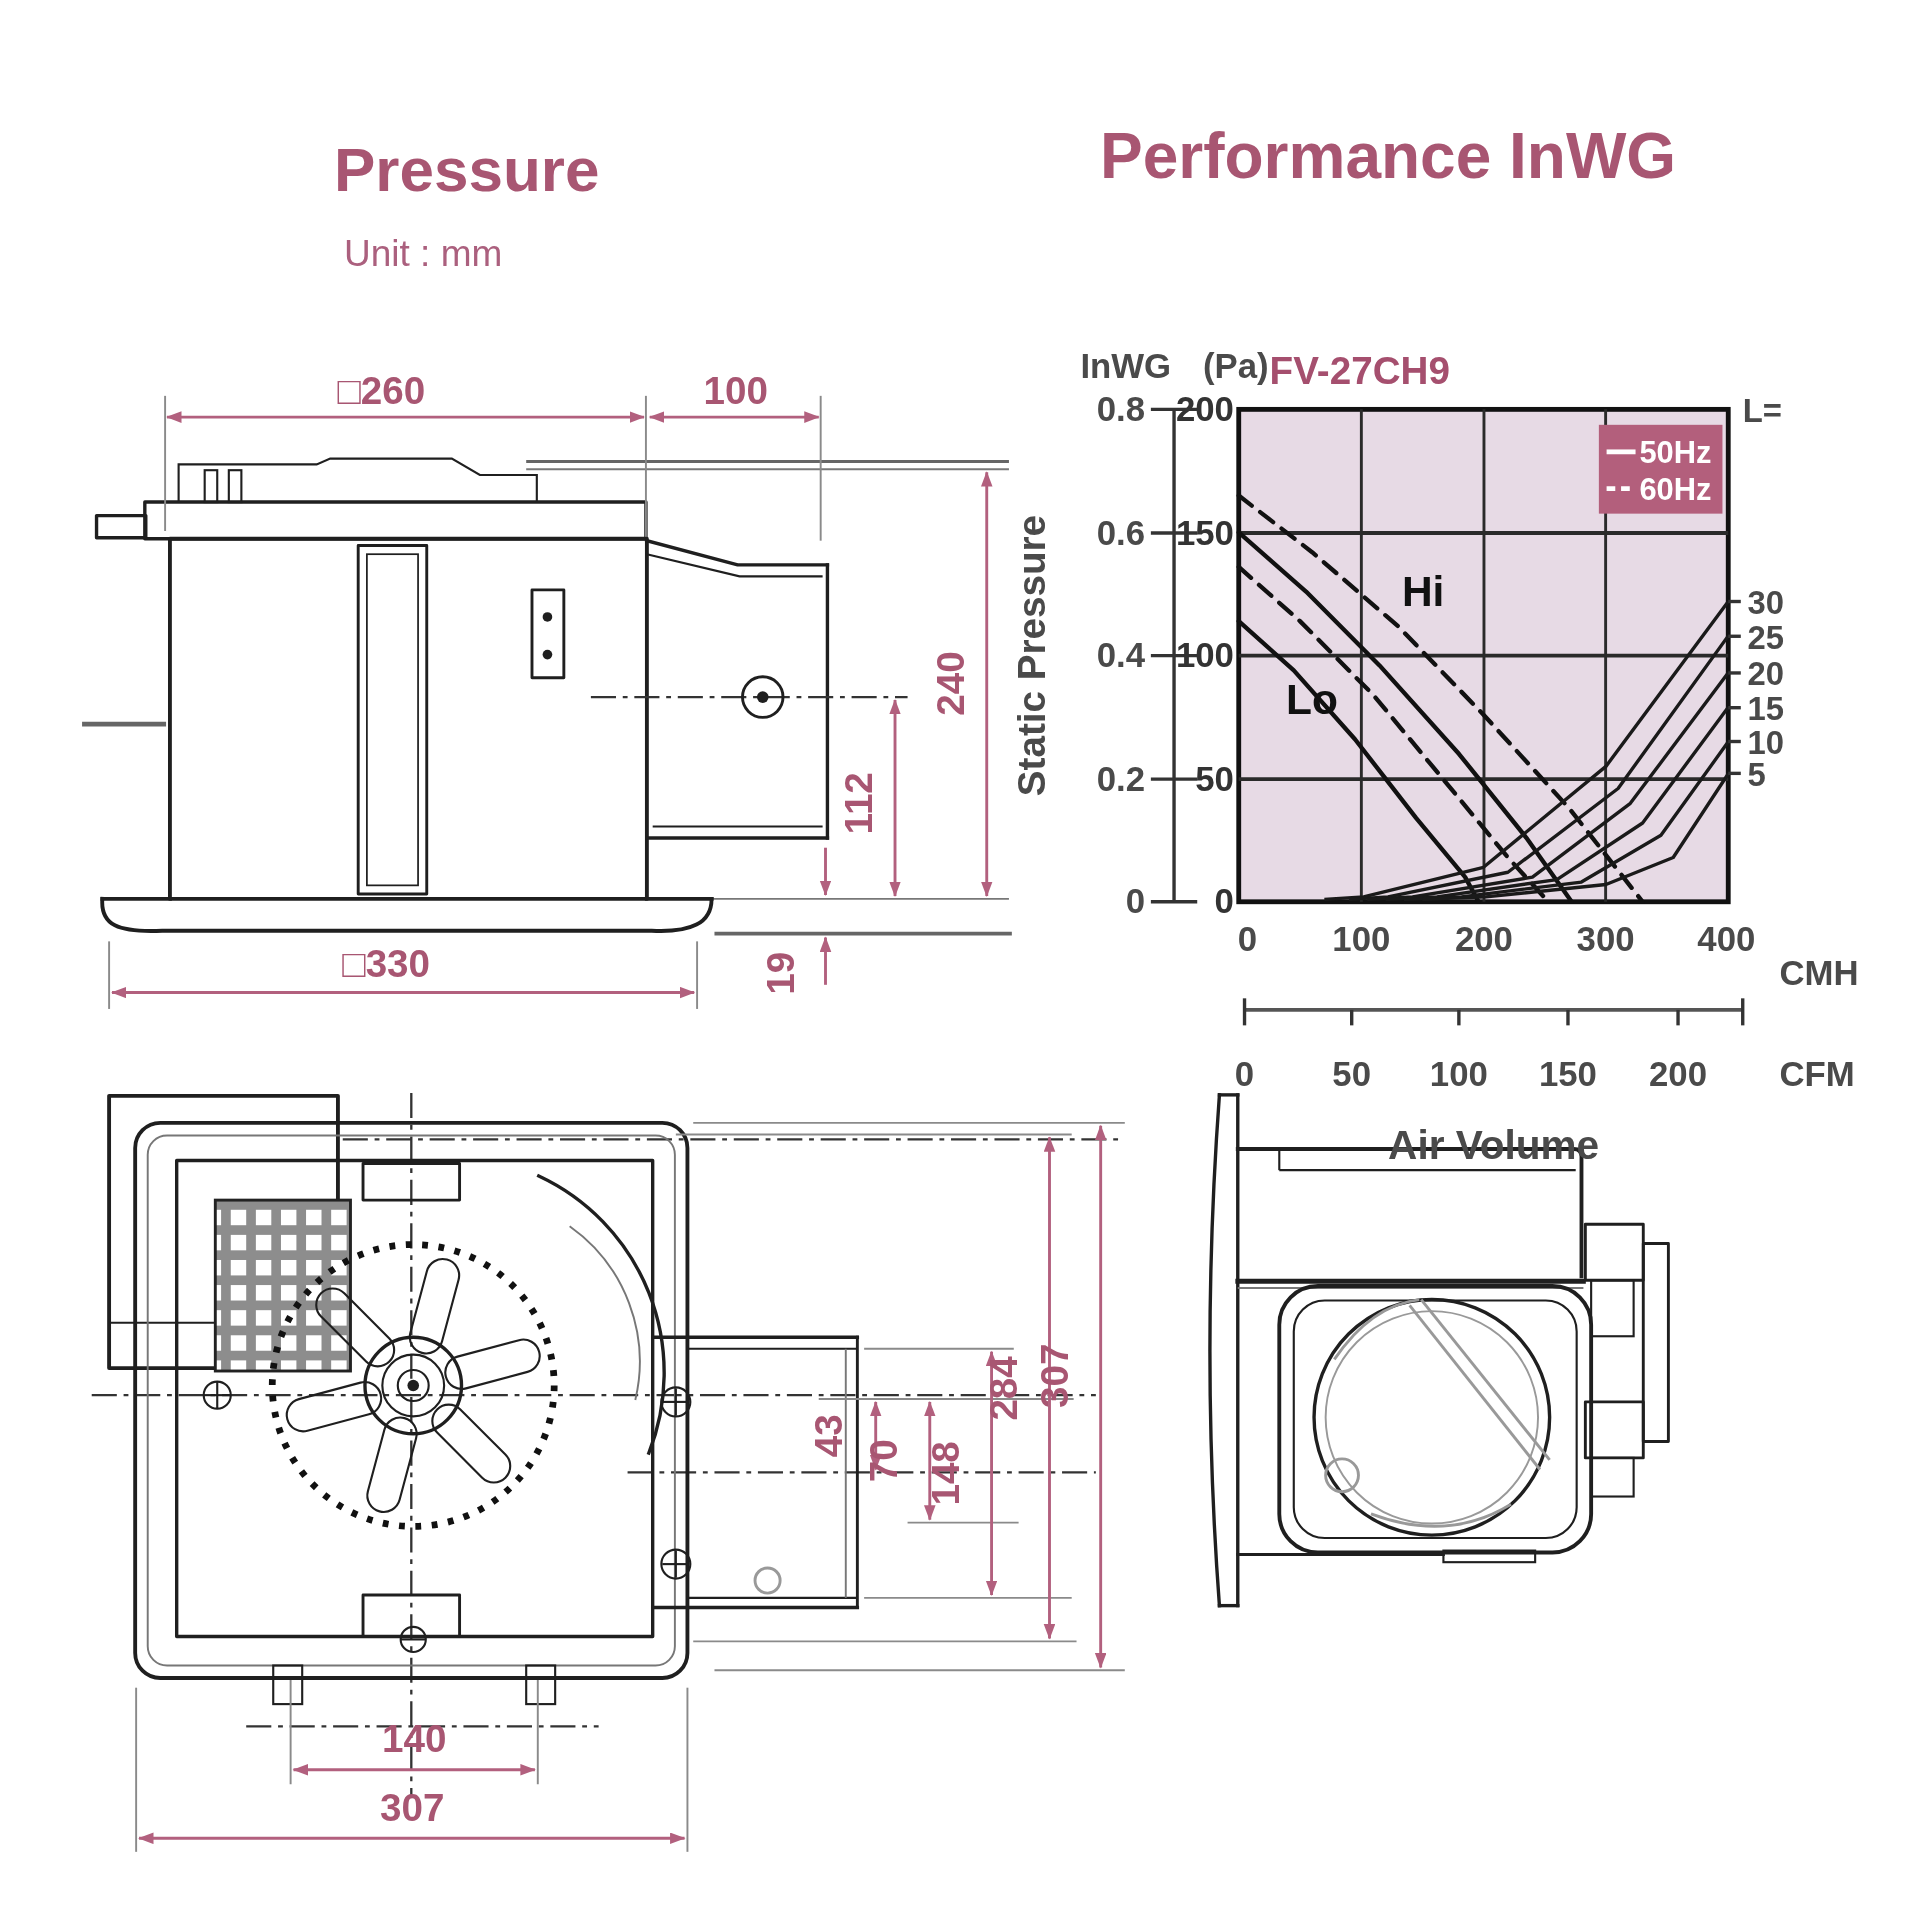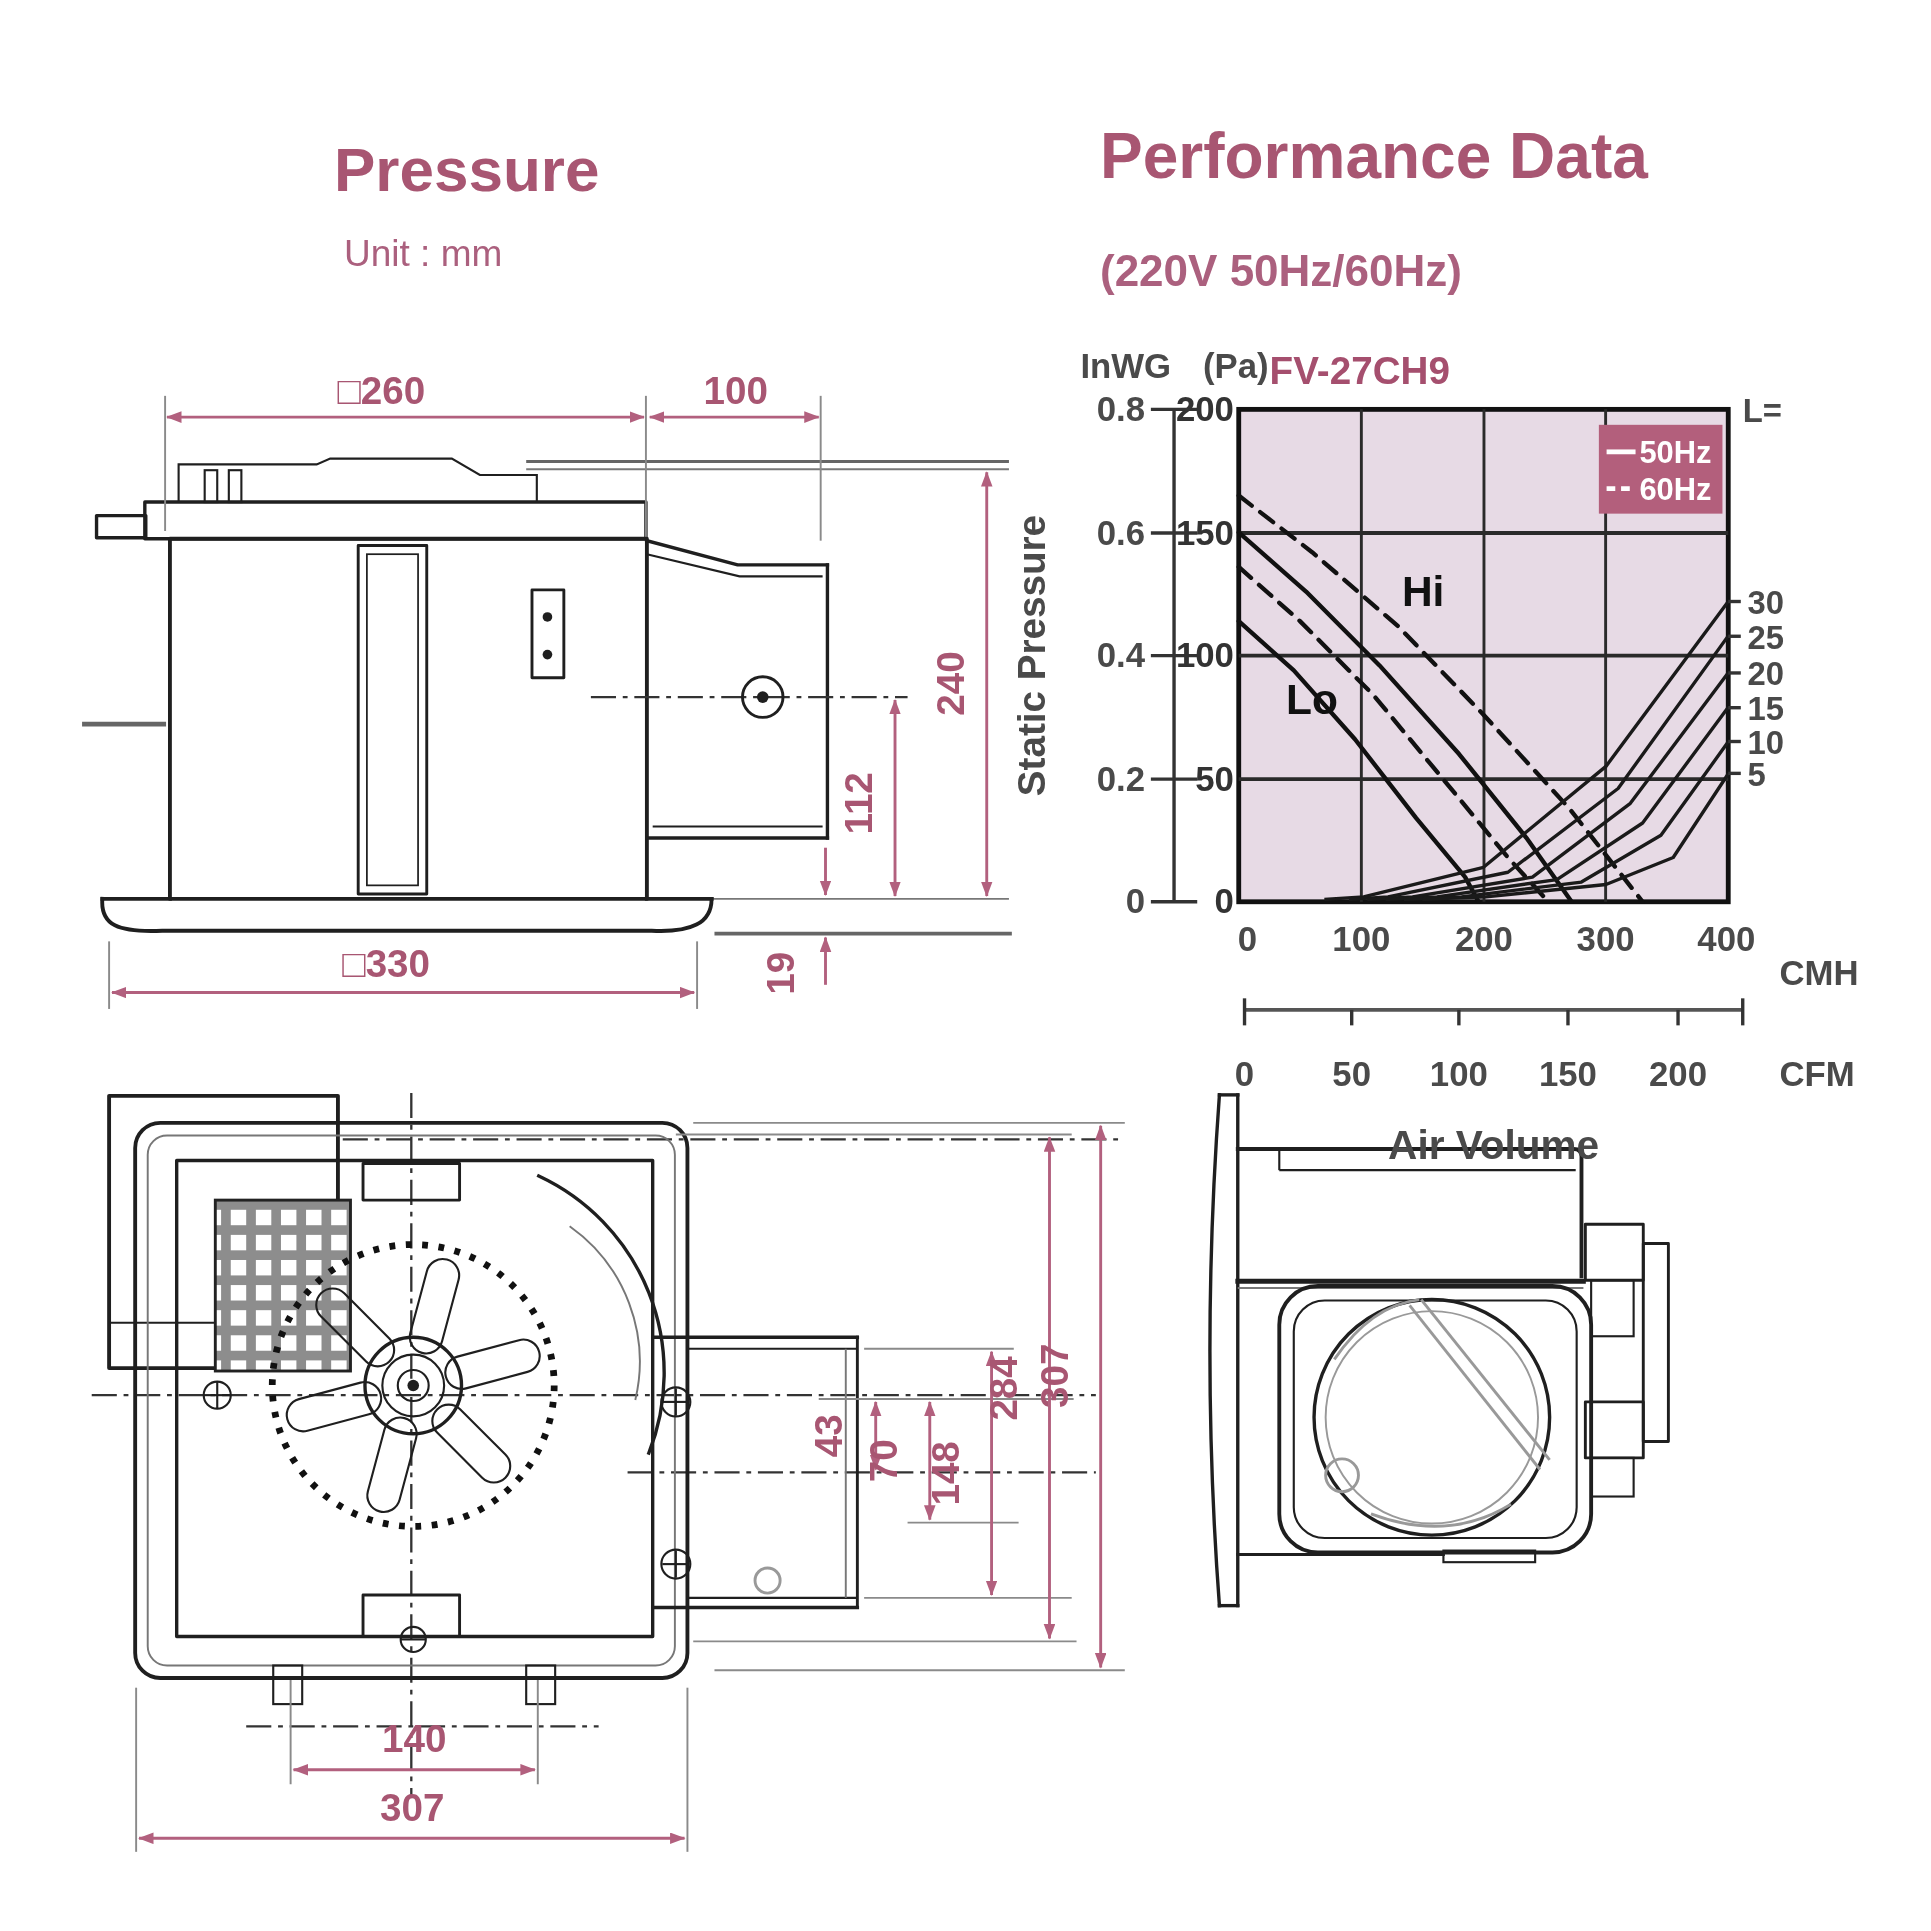--- a/index.html
+++ b/index.html
@@ -35,22 +35,21 @@
   .legline{stroke:#fff;stroke-width:5;}
   .graydet{stroke:#999;fill:none;stroke-width:3;}
 </style>
 </head>
 <body>
 
 <div class="canvas">
 
   <div class="ttl" style="left:334px;top:139px;font-size:62px;">Pressure</div>
   <div class="sub" style="left:344px;top:235px;font-size:37px;font-weight:500;">Unit : mm</div>
-  <div class="ttl" style="left:1100px;top:124px;font-size:64px;">Performance Data</div>
-  <div class="sub" style="left:1100px;top:249px;font-size:44px;">(220V 50Hz/60Hz)</div>
+  <div class="ttl" style="left:1100px;top:124px;font-size:64px;">Performance InWG</div>
 
   <svg class="art" width="1931" height="1931" viewBox="0 0 2000 2000">
     <defs>
       <marker id="da" markerWidth="18" markerHeight="14" refX="15" refY="6" orient="auto-start-reverse" markerUnits="userSpaceOnUse">
         <path d="M0,0 L16,6 L0,12 Z" fill="#b2607e"></path>
       </marker>
       <pattern id="grille" width="26" height="26" patternUnits="userSpaceOnUse">
         <rect width="26" height="26" fill="#8d8d8d"></rect>
         <rect x="5" y="5" width="16" height="16" fill="#ffffff"></rect>
       </pattern>

